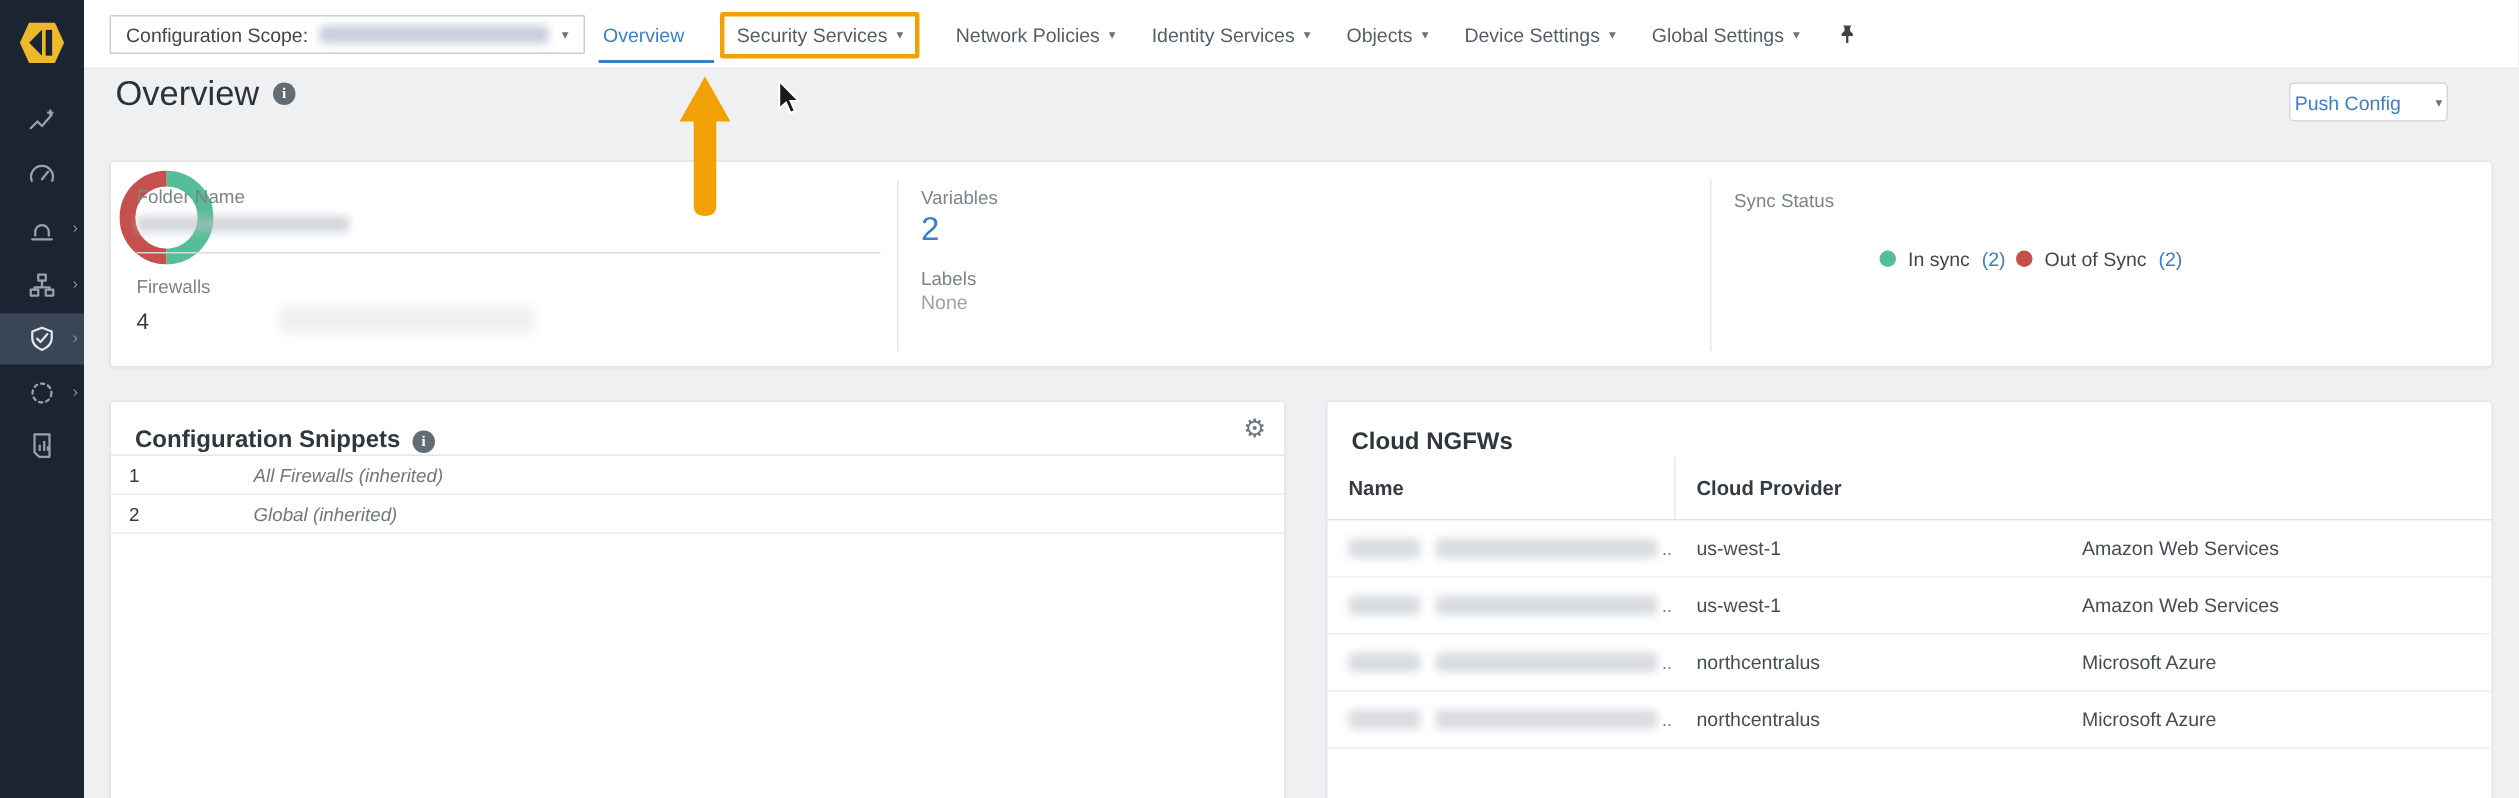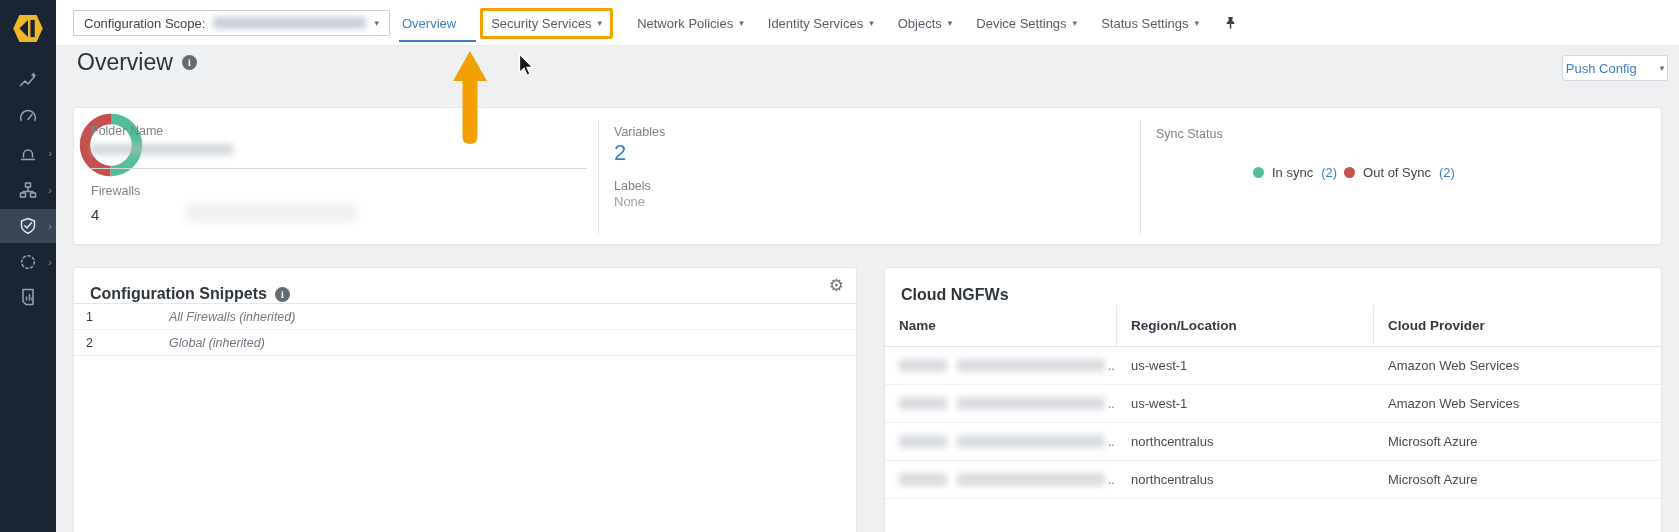--- a/index.html
+++ b/index.html
@@ -24,21 +24,21 @@
   .tabs { position:absolute; left:346px; top:0; height:46px; display:flex; align-items:center; gap:24px; }
   .tab { font-size:13px; color:#555e66; display:flex; align-items:center; gap:6px; white-space:nowrap; cursor:pointer; }
   .tab.active { color:#3d7fc4; position:relative; }
   .tab.active::after { content:""; position:absolute; left:-3px; right:-20px; bottom:-11px; height:2px; background:#3d7fc4; }
   .tab.highlight { border:3px solid #f2a104; padding:5px 8px; border-radius:2px; }
   .pin-wrap { display:flex; align-items:center; cursor:pointer; }
 
   
   .page-title { position:absolute; left:77px; top:49px; font-size:23px; color:#2c3338; display:flex; align-items:center; gap:9px; z-index:2; }
   .info-dot { width:15px; height:15px; border-radius:50%; background:#626c75; color:#fff; font-size:10px; font-weight:bold; display:flex; align-items:center; justify-content:center; font-family:"Liberation Serif", serif; cursor:pointer; }
-  .push-btn { position:absolute; left:1562px; top:55px; width:106px; height:26px; background:#fff; border:1px solid #d4d8dc; border-radius:3px; color:#3d7fc4; font-size:13px; display:flex; align-items:center; justify-content:center; gap:23px; cursor:pointer; z-index:2; }
+  .push-btn { position:absolute; left:1526px; top:55px; width:106px; height:26px; background:#fff; border:1px solid #d4d8dc; border-radius:3px; color:#3d7fc4; font-size:13px; display:flex; align-items:center; justify-content:center; gap:23px; cursor:pointer; z-index:2; }
 
   
   .card { position:absolute; background:#fff; border:1px solid #e4e6e9; border-radius:3px; box-shadow:0 1px 2px rgba(0,0,0,.04); }
   #summary-card { left:73px; top:107px; width:1589px; height:138px; }
   #snippets-card { left:73px; top:267px; width:784px; height:280px; }
   #cloud-card { left:884px; top:267px; width:778px; height:280px; }
 
   .fld { position:absolute; font-size:12.5px; color:#7b848d; }
   .val { position:absolute; font-size:15px; color:#333a41; }
   #folder-blur { position:absolute; left:17px; top:36px; width:142px; height:11px; background:#b6bcc3; opacity:.6; filter:blur(3px); border-radius:3px; }
@@ -162,21 +162,21 @@
       </span>
       <span class="tab">
         <span>Objects</span>
         <span class="caret">▾</span>
       </span>
       <span class="tab">
         <span>Device Settings</span>
         <span class="caret">▾</span>
       </span>
       <span class="tab">
-        <span>Status Settings</span>
+        <span>Global Settings</span>
         <span class="caret">▾</span>
       </span>
       <span class="pin-wrap">
         <svg width="15" height="15" viewBox="0 0 16 16">
           <path d="M5 1 h6 l-1 1.5 V5 l2 2 v1.5 H4 V7 l2 -2 V2.5 L5 1 z" fill="#3c434a"></path>
           <line x1="8" y1="8.5" x2="8" y2="13.5" stroke="#3c434a" stroke-width="1.6"></line>
         </svg>
       </span>
     </nav>
   </header>
@@ -246,21 +246,20 @@
 
   <section class="card" id="cloud-card">
     <div class="card-head" style="border-bottom:none">
       <span class="card-title">
         <span>Cloud NGFWs</span>
       </span>
     </div>
     <div class="ngfw-table">
       <div class="ngfw-hrow">
         <span class="ngfw-hcell c-name">Name</span>
-        <span class="ngfw-hcell c-region">Region/Location</span>
         <span class="ngfw-hcell c-provider">Cloud Provider</span>
       </div>
 
       <div class="ngfw-row">
         <span class="ngfw-cell c-name">
           <span class="nblur short"></span>
           <span class="nblur long"></span>
           <span class="ellipsis">..</span>
         </span>
         <span class="ngfw-cell c-region">us-west-1</span>

